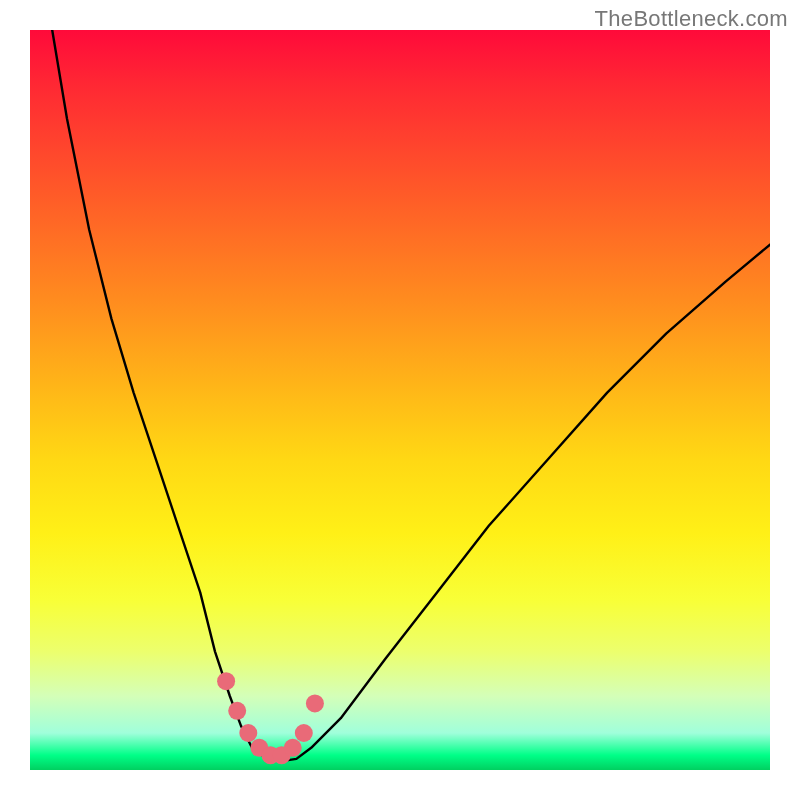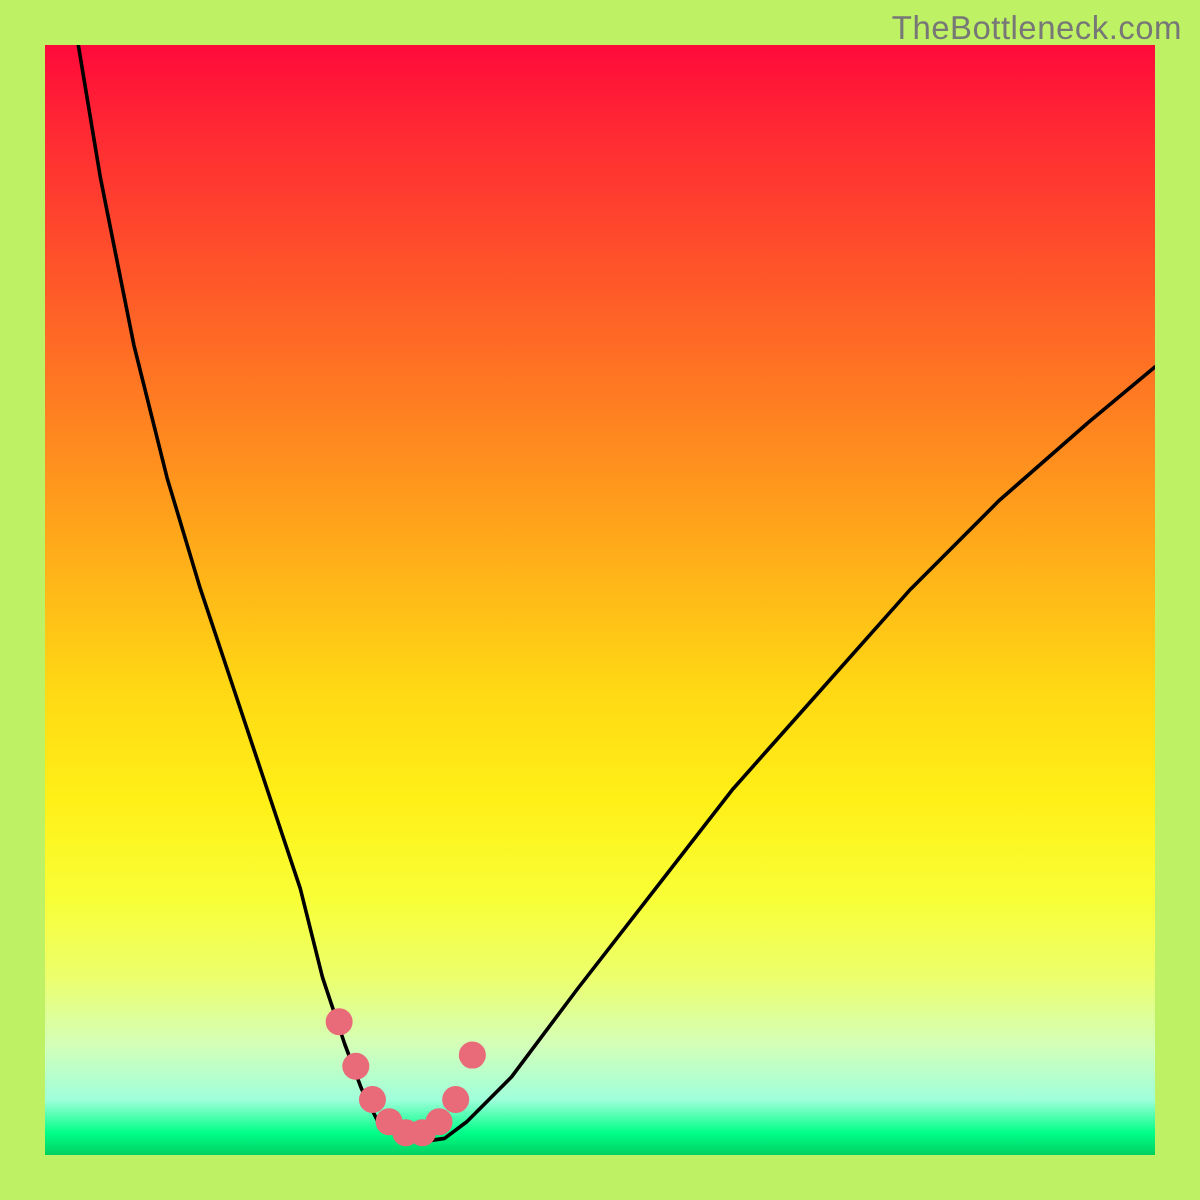--- a/index.html
+++ b/index.html
@@ -10,21 +10,21 @@
     background: #000;
     font-family: Arial, Helvetica, sans-serif;
     overflow: hidden;
   }
   .frame {
     position: absolute;
     left: 0;
     top: 0;
     width: 800px;
     height: 800px;
-    background: #bef264;
+    background: #ffffff;
   }
   .plot {
     position: absolute;
     left: 30px;
     top: 30px;
     width: 740px;
     height: 740px;
     
     background: linear-gradient(
       to bottom,

